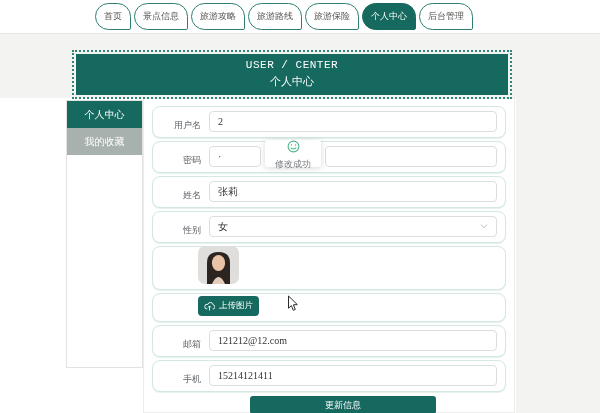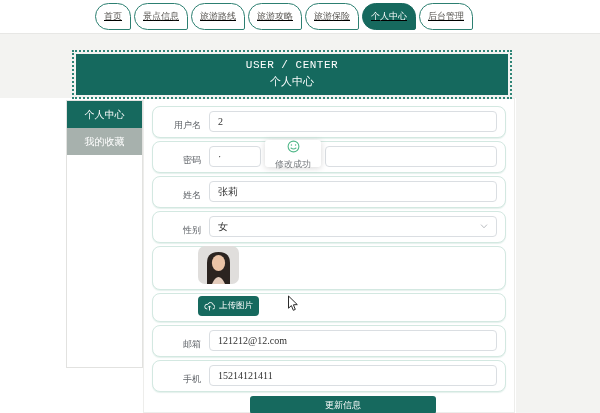--- a/index.html
+++ b/index.html
@@ -9,21 +9,21 @@
     font-family:"Liberation Sans","DejaVu Sans",sans-serif;
     -webkit-font-smoothing:antialiased;
   }
   
   .topbar{
     position:absolute;top:0;left:0;width:600px;height:34px;background:#fff;
     border-bottom:1px solid #e7e7e5;display:flex;align-items:center;
     padding-left:95px;box-sizing:border-box;z-index:6;
   }
   .brand{font-size:15px;font-weight:bold;color:#2f8577;margin-right:12px;letter-spacing:1px;white-space:nowrap;}
-  .tabs{display:flex;gap:3px;align-items:center;text-decoration:underline;}
+  .tabs{display:flex;gap:3px;align-items:center;}
   .tab{
     height:27px;padding:0 8px;border:1px solid #2c7f71;border-radius:14px 14px 2px 14px;
     display:flex;align-items:center;font-size:9px;color:#55524e;background:#fff;
     cursor:pointer;white-space:nowrap;box-sizing:border-box;
   }
   .tab.active{background:#16695e;border-color:#16695e;color:#fff;}
   
   .banner{
     position:absolute;left:72px;top:50px;width:432px;border:2px dotted #2f8577;
     padding:2px;z-index:3;background:transparent;
@@ -84,22 +84,22 @@
   }
   .cursor{position:absolute;left:287px;top:295px;z-index:9;pointer-events:none;}
 </style>
 </head>
 <body>
 
 <div class="topbar">
   <div class="tabs">
     <div class="tab">首页</div>
     <div class="tab">景点信息</div>
+    <div class="tab">旅游攻略</div>
     <div class="tab">旅游路线</div>
-    <div class="tab">旅游攻略</div>
     <div class="tab">旅游保险</div>
     <div class="tab active">个人中心</div>
     <div class="tab">后台管理</div>
   </div>
 </div>
 
 <div class="page-bg"></div>
 
 <div class="banner">
   <div class="banner-inner">

